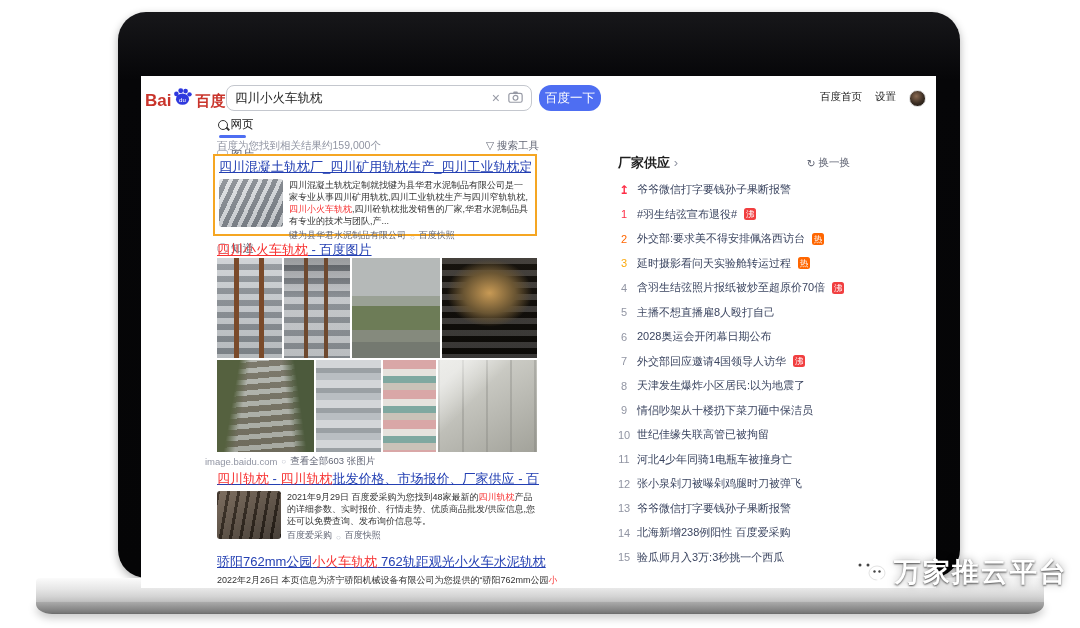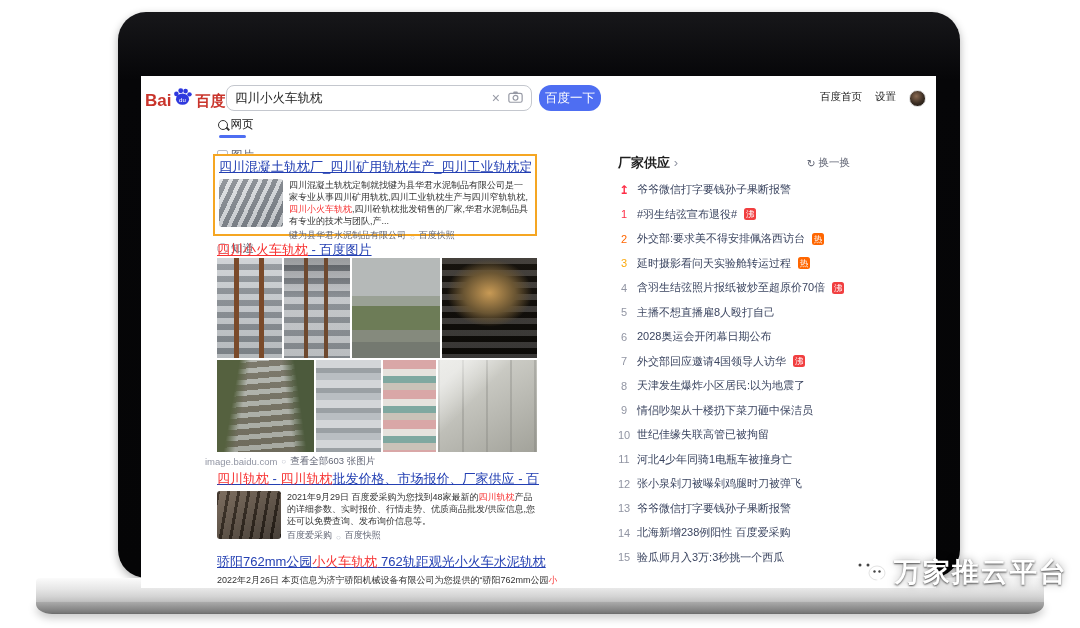--- a/index.html
+++ b/index.html
@@ -169,20 +169,24 @@
       </span>
     <span class="tab">
         <span class="ici"></span>
         <span>采购</span>
       </span>
     <span class="tab">
         <span>更多</span>
       </span>
   </div>
 
+  <div class="meta">
+    <span>百度为您找到相关结果约159,000个</span>
+    <span class="meta-tools"><span>▽</span> <span>搜索工具</span></span>
+  </div>
 
   <div class="r1">
     <div class="rtitle">四川混凝土轨枕厂_四川矿用轨枕生产_四川工业轨枕定制-犍...</div>
     <div class="rbody">
       <div class="thumb t-sleepers"></div>
       <div>
         <div class="desc"><span>四川混凝土轨枕定制就找犍为县华君水泥制品有限公司是一家专业从事四川矿用轨枕,四川工业轨枕生产与四川窄轨轨枕,</span><span class="hl">四川小火车轨枕</span><span>,四川砼轨枕批发销售的厂家,华君水泥制品具有专业的技术与团队,产...</span></div>
         <div class="src">
             <span>犍为县华君水泥制品有限公司</span>
             <span class="dot">○</span>

